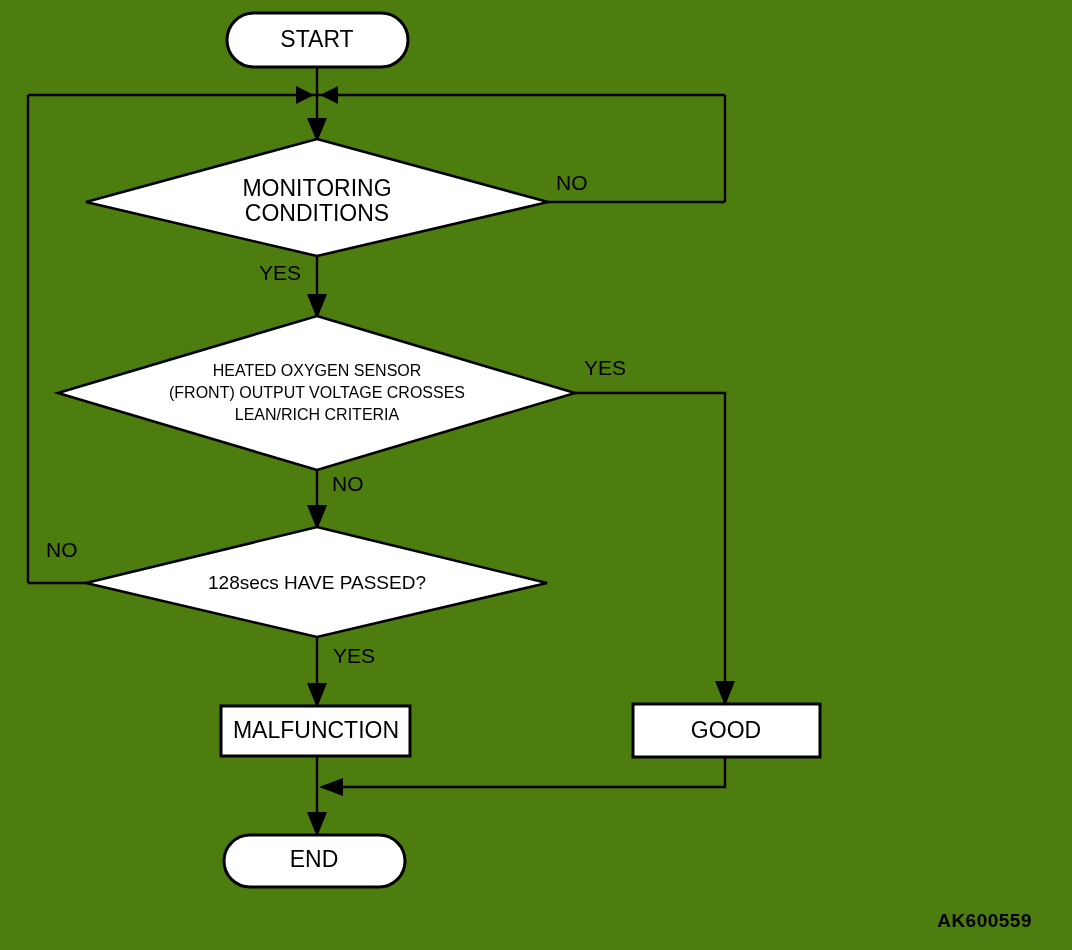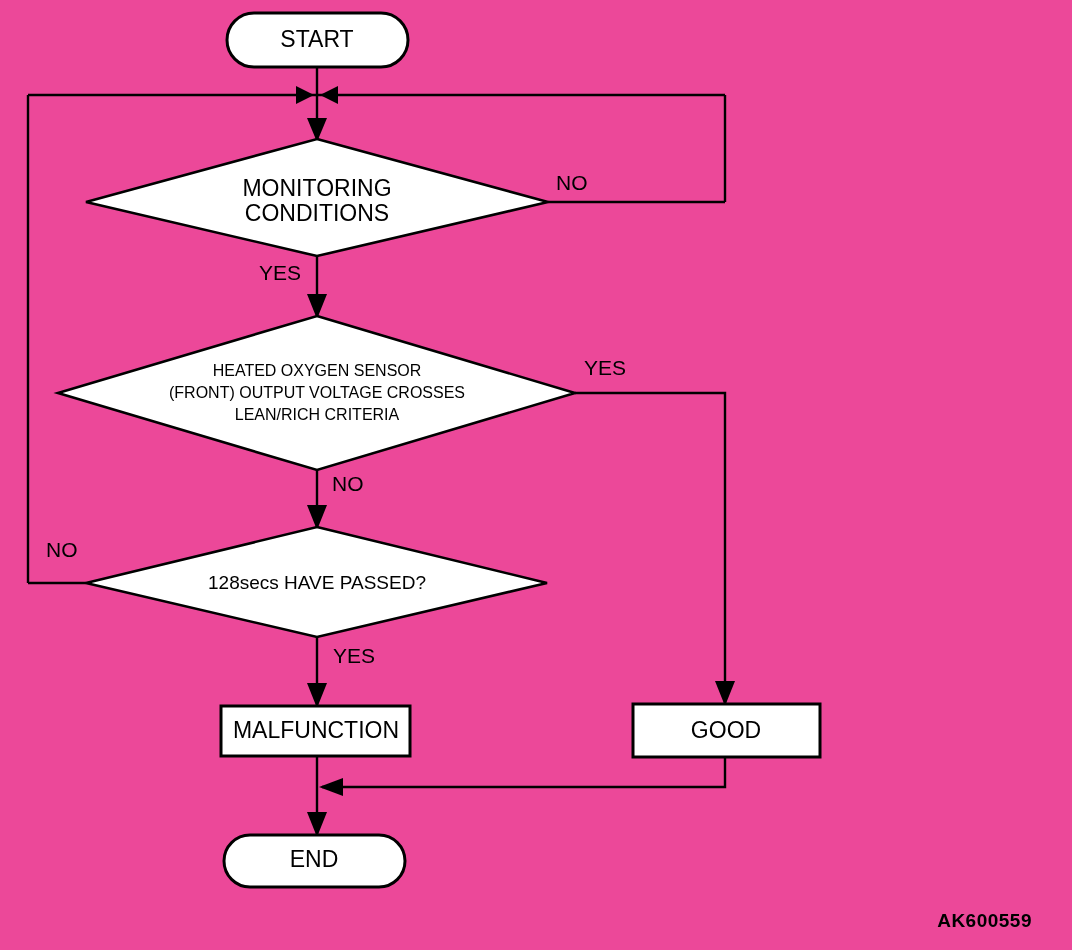--- a/index.html
+++ b/index.html
@@ -9,21 +9,21 @@
     background: #ffffff;
   }
   body {
     font-family: "Liberation Sans", sans-serif;
     color: #000000;
   }
   #diagram-root {
     position: relative;
     width: 1072px;
     height: 950px;
-    background: #ec4899;
+    background: #4d7c0f;
     overflow: hidden;
   }
   svg.flow {
     position: absolute;
     top: 0;
     left: 0;
     width: 1072px;
     height: 950px;
     display: block;
   }

